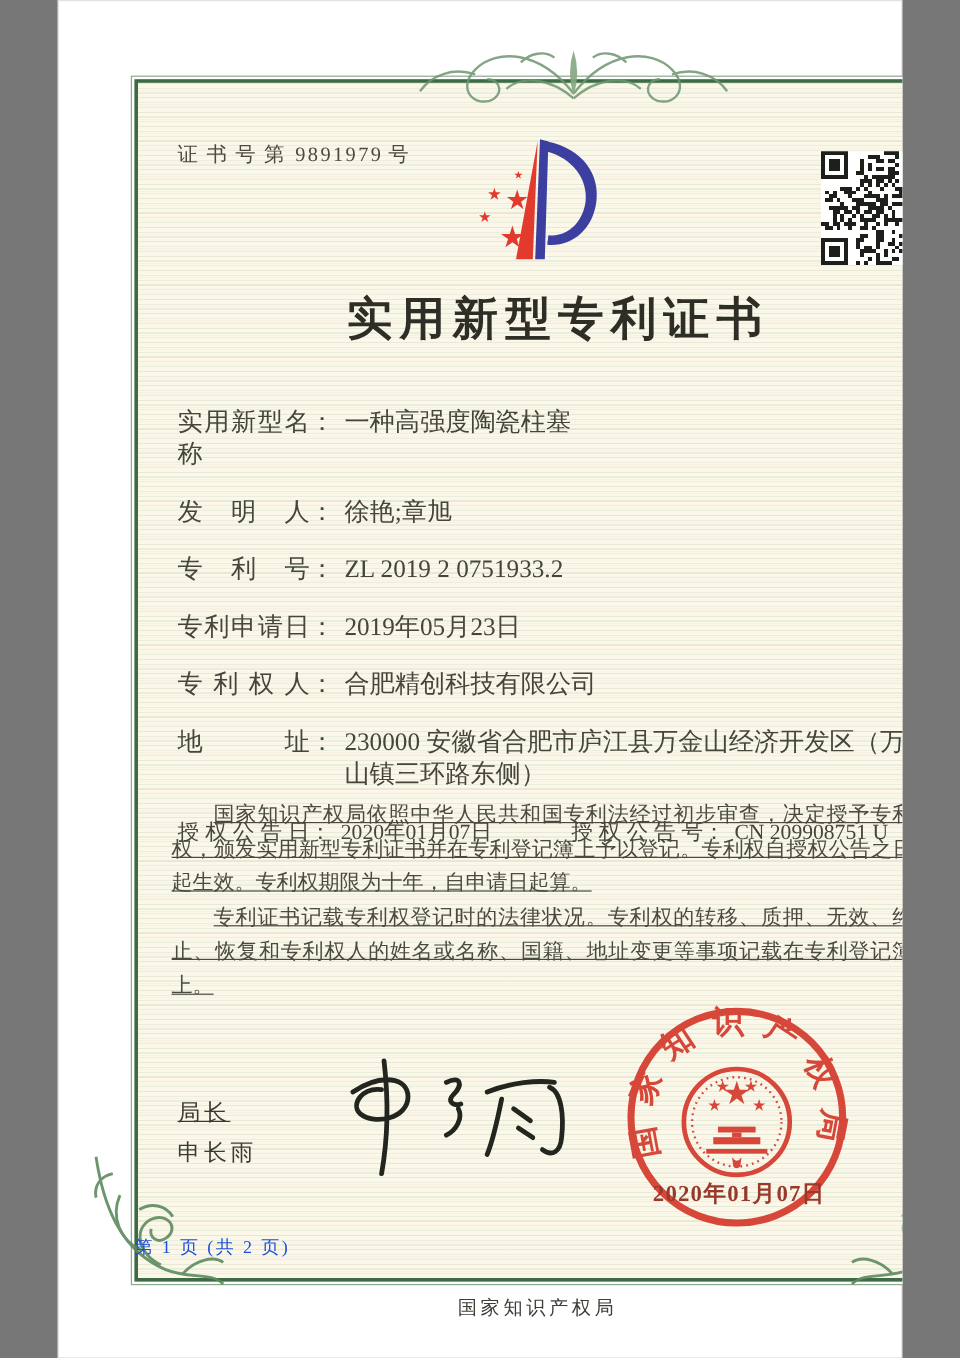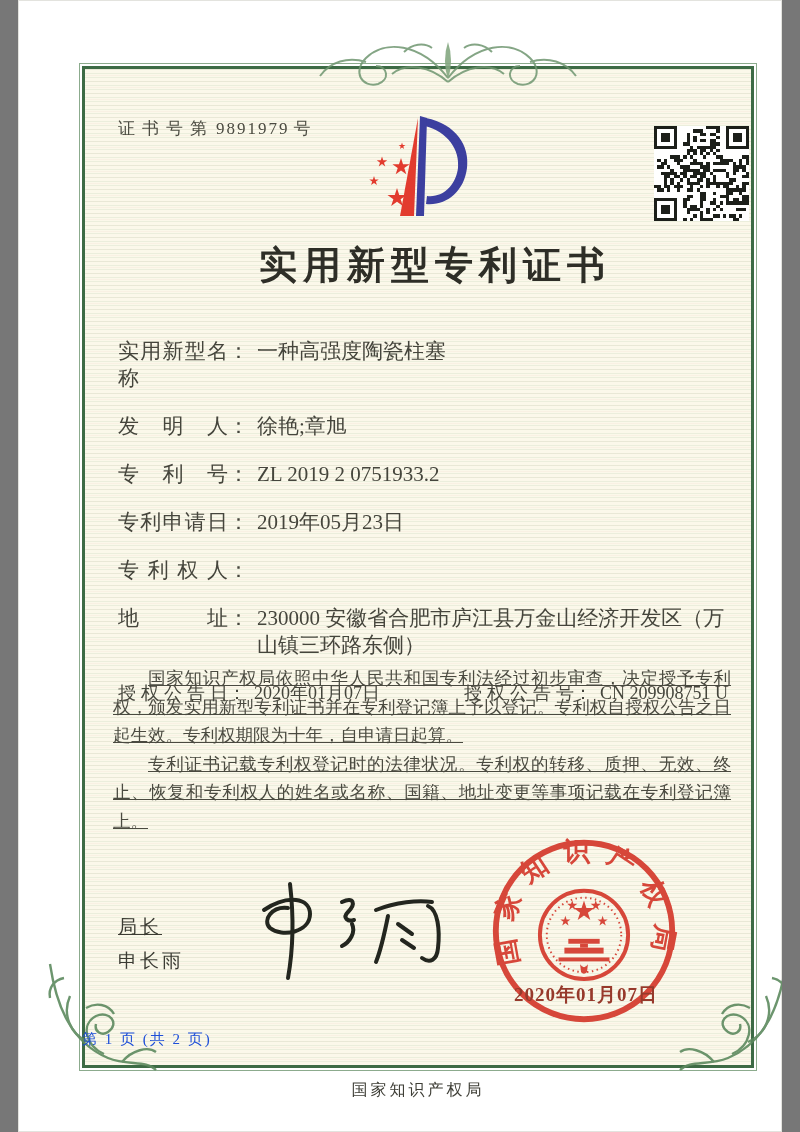--- a/index.html
+++ b/index.html
@@ -1,17 +1,17 @@
 <!DOCTYPE html>
 <html><head>
 <meta charset="utf-8">
 <style>
   html,body{margin:0;padding:0;background:#777;}
   .page{
-    position:relative;width:764px;height:1132px;margin:0 auto;
+    position:relative;width:704px;height:1132px;margin:0 auto;
     background:#ffffff;overflow:hidden;
     font-family:"Liberation Serif","DejaVu Serif",serif;
     color:#3f3f37;
     box-shadow:inset 0 0 0 1px #e3e3de, inset 14px 0 0 -13px #d8d8d2;
   }
   
   .frame{
     position:absolute;left:64px;top:66px;width:666px;height:996px;
     border:3px solid #3d6b45;
     box-shadow:0 0 0 2px #ffffff, 0 0 0 3px #8cab8d;
@@ -33,21 +33,21 @@
   .fields{left:100px;top:338px;width:610px;}
   .field-row{display:flex;align-items:flex-start;margin-bottom:21px;font-size:21px;line-height:27px;}
   .field-label{
     display:inline-block;width:110px;flex:0 0 110px;
     text-align:justify;text-align-last:justify;color:#45453c;
   }
   .field-colon{flex:0 0 auto;margin-right:8px;color:#45453c;}
   .field-value{color:#45453c;}
   .addr .field-value{width:470px;}
   .grant-row{display:flex;font-size:18px;line-height:27px;margin-top:3px;}
-  .grant-right{margin-left:84px;display:flex;}
+  .grant-right{margin-left:66px;display:flex;}
   .paras{left:95px;top:664px;width:618px;font-size:17.5px;line-height:28.5px;
     text-align:justify;color:#4a4a40;text-decoration:underline;}
   .paras p{margin:0;text-indent:2em;}
   .director{left:100px;font-size:19px;letter-spacing:3px;color:#3b3b33;}
   .sig{left:212px;top:878px;}
   .seal{left:468px;top:833px;}
   .seal-date{left:486px;top:982px;width:164px;text-align:center;
     font-size:19px;font-weight:600;letter-spacing:1px;color:#97392b;}
   .page-num{left:64px;top:1030px;width:666px;text-align:left;
     font-size:15px;letter-spacing:2px;color:#1d4ed8;}
@@ -142,20 +142,21 @@
       <span class="field-value">ZL 2019 2 0751933.2</span>
     </div>
     <div class="field-row">
       <span class="field-label">专利申请日</span>
       <span class="field-colon">：</span>
       <span class="field-value">2019年05月23日</span>
     </div>
     <div class="field-row">
       <span class="field-label">专利权人</span>
       <span class="field-colon">：</span>
+      <span class="field-value">合肥精创科技有限公司</span>
     </div>
     <div class="field-row addr">
       <span class="field-label">地址</span>
       <span class="field-colon">：</span>
       <span class="field-value">230000 安徽省合肥市庐江县万金山经济开发区（万山镇三环路东侧）</span>
     </div>
     <div class="grant-row">
       <span class="field-label">授权公告日</span>
       <span class="field-colon">：</span>
       <span class="field-value">2020年01月07日</span>

